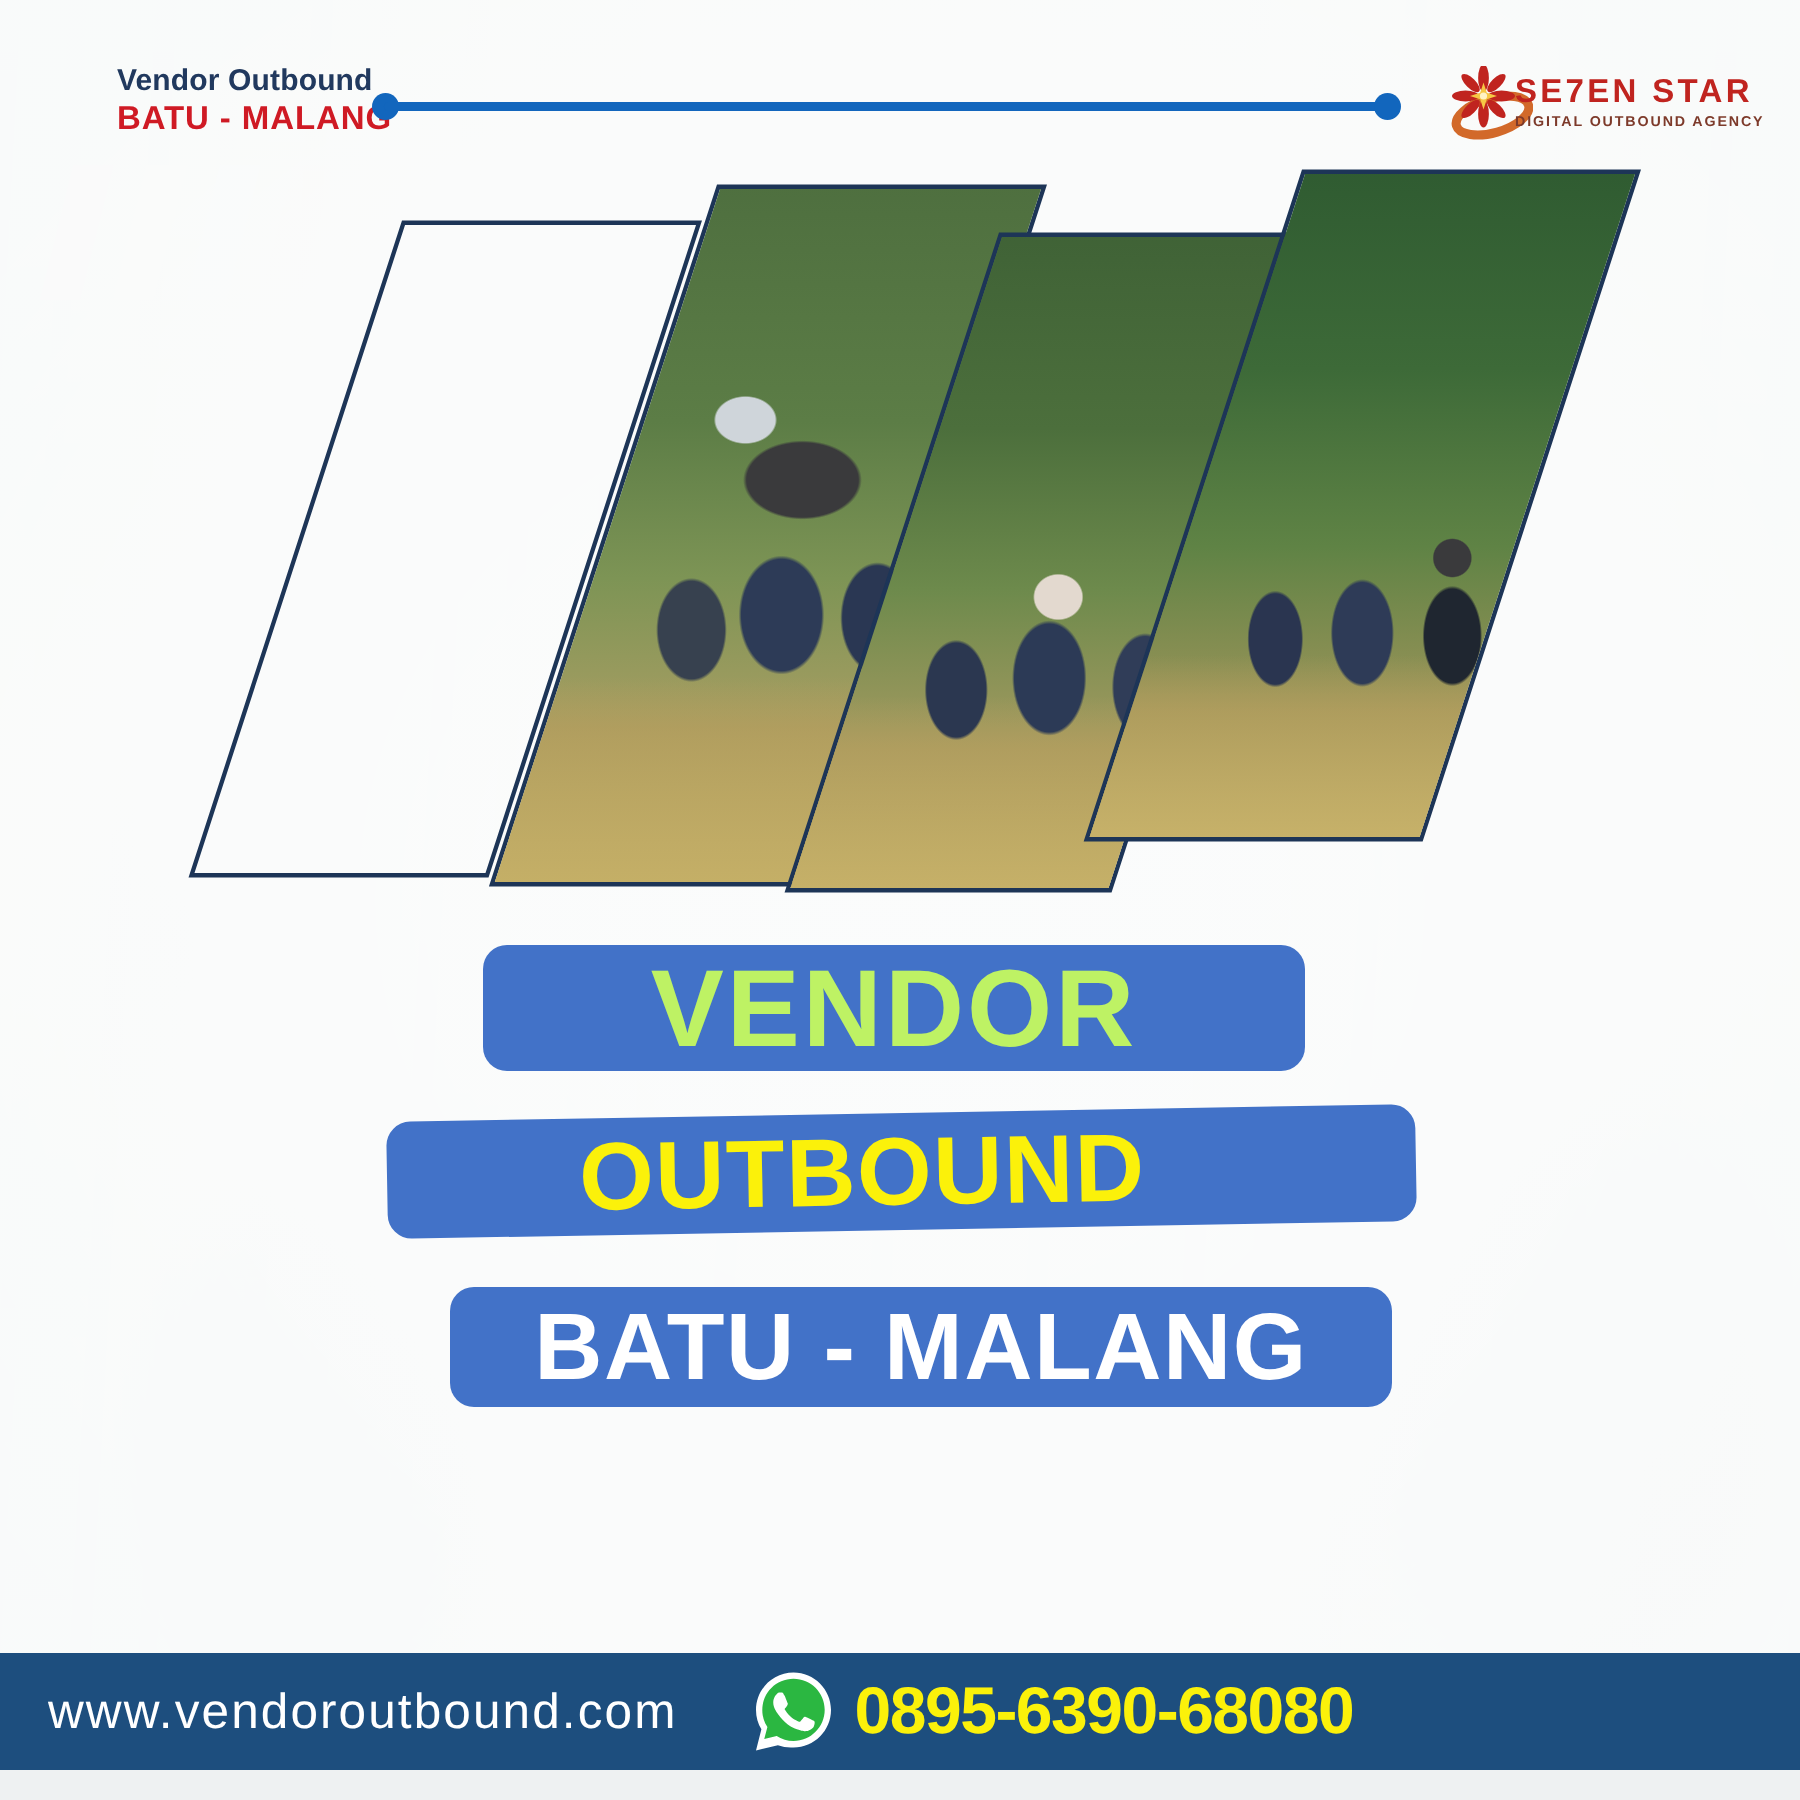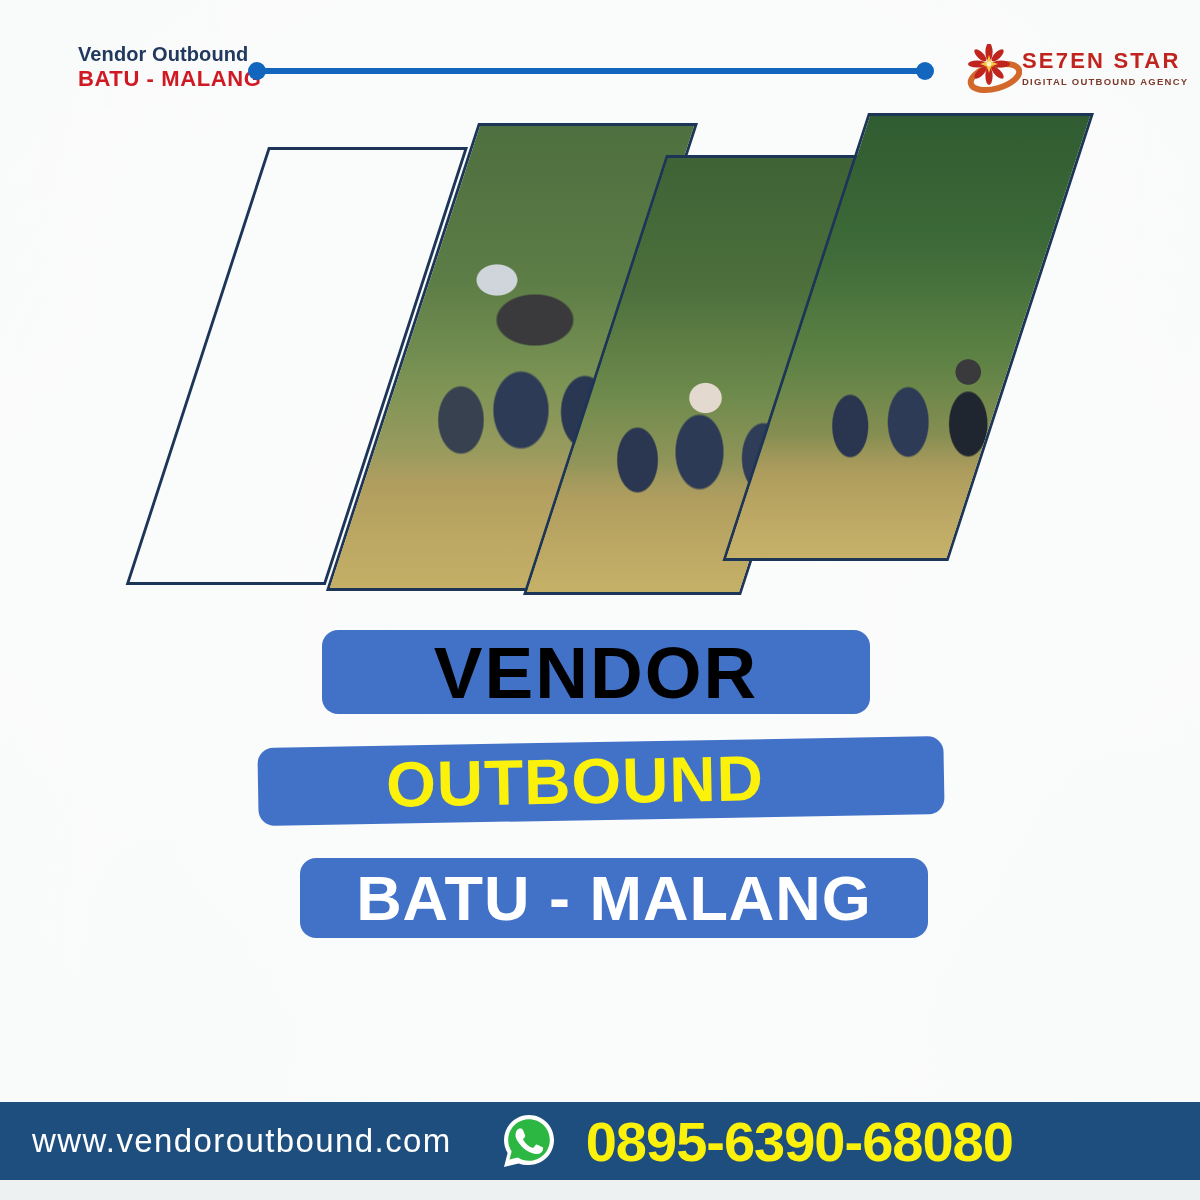--- a/index.html
+++ b/index.html
@@ -65,21 +65,21 @@
   }
   .rule{position:absolute;left:248px;top:62px;width:686px;height:18px;}
   .rule-line{position:absolute;left:8px;top:6px;width:670px;height:6px;background:#1266bd;border-radius:3px;}
   .rule-dot{position:absolute;top:0;width:18px;height:18px;border-radius:50%;background:#1266bd;}
   .rule-dot.l{left:0;}
   .rule-dot.r{right:0;}
 
   
   .logo{position:absolute;right:58px;top:40px;width:176px;height:62px;}
   .logo-mark{position:absolute;left:0;top:4px;width:56px;height:52px;}
-  .logo-text{position:absolute;left:56px;top:8px;}
+  .logo-text{position:absolute;left:44px;top:8px;}
   .logo-name{
     font-size:22px;font-weight:bold;color:#c0241f;letter-spacing:2.2px;white-space:nowrap;
     font-family:"Liberation Sans", sans-serif;
   }
   .logo-sub{
     font-size:9.5px;font-weight:bold;color:#7d3a2a;letter-spacing:1.25px;white-space:nowrap;margin-top:2px;
   }
 
   
   .collage{position:absolute;left:0;top:105px;width:1200px;height:500px;}
@@ -154,38 +154,38 @@
     position:absolute;
     background:#4272c8;
     border-radius:16px;
     display:flex;align-items:center;
     box-sizing:border-box;
   }
   .bar .txt{
     font-weight:bold;white-space:nowrap;line-height:1;
   }
   .bar1{left:322px;top:30px;width:548px;height:84px;justify-content:center;}
-  .bar1 .txt{font-size:73px;color:#000000;letter-spacing:2px;}
+  .bar1 .txt{font-size:73px;color:#bef264;letter-spacing:2px;}
   .bar2{left:258px;top:142px;width:686px;height:78px;padding-left:128px;transform:rotate(-1deg);}
   .bar2 .txt{font-size:64px;color:#fbf10a;letter-spacing:1px;}
   .bar3{left:300px;top:258px;width:628px;height:80px;justify-content:center;}
   .bar3 .txt{font-size:63px;color:#ffffff;letter-spacing:1px;}
 
   
   .footer{
     position:absolute;left:0;bottom:20px;width:1200px;height:78px;
     background:#1d4e7e;display:flex;align-items:center;
   }
   .footer .site{
     margin-left:32px;font-size:33px;color:#ffffff;letter-spacing:1.4px;
     font-weight:300;white-space:nowrap;
   }
   .wa{margin-left:48px;width:58px;height:58px;position:relative;flex:0 0 auto;}
   .footer .phone{
-    margin-left:28px;font-size:56px;font-weight:bold;color:#fbf10a;
+    margin-left:12px;font-size:44px;font-weight:bold;color:#fbf10a;
     letter-spacing:-1px;white-space:nowrap;
   }
   .footer-strip{position:absolute;left:0;bottom:0;width:1200px;height:20px;background:#eef1f2;}
 </style>
 </head>
 <body>
 
 <div class="poster">
 
   <div class="bg-wrap">

